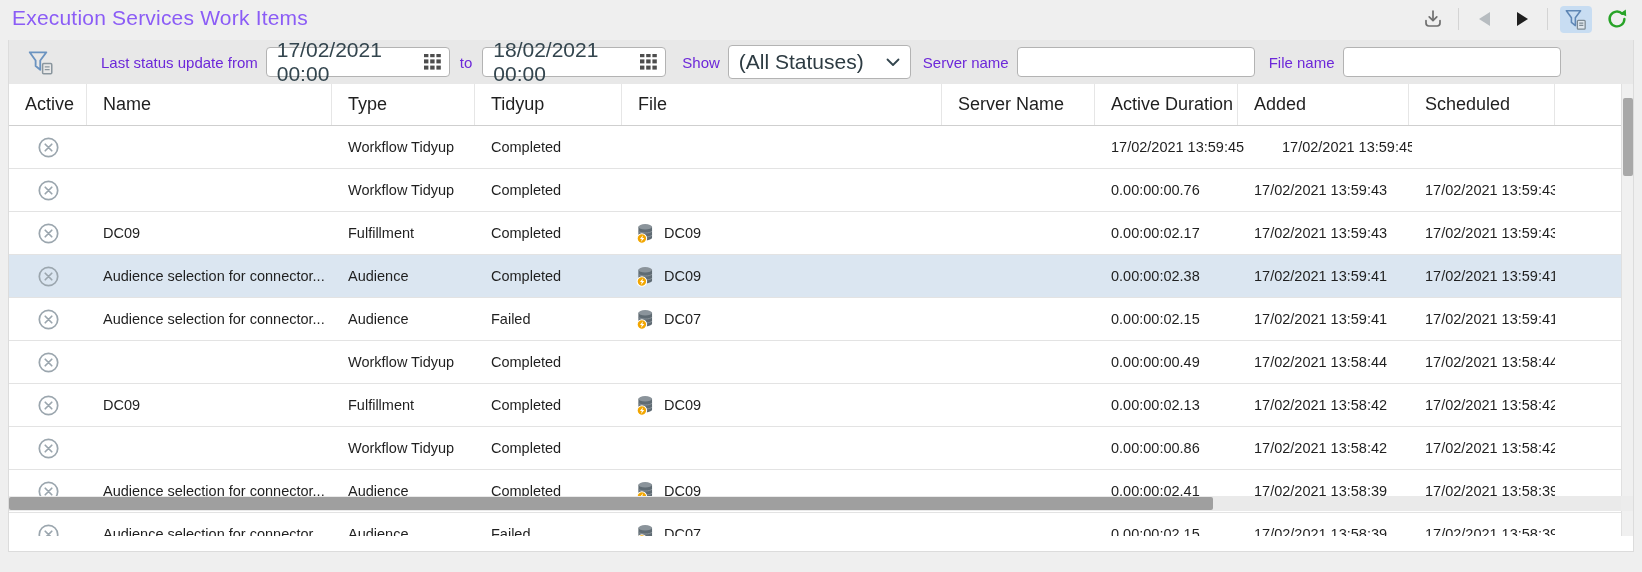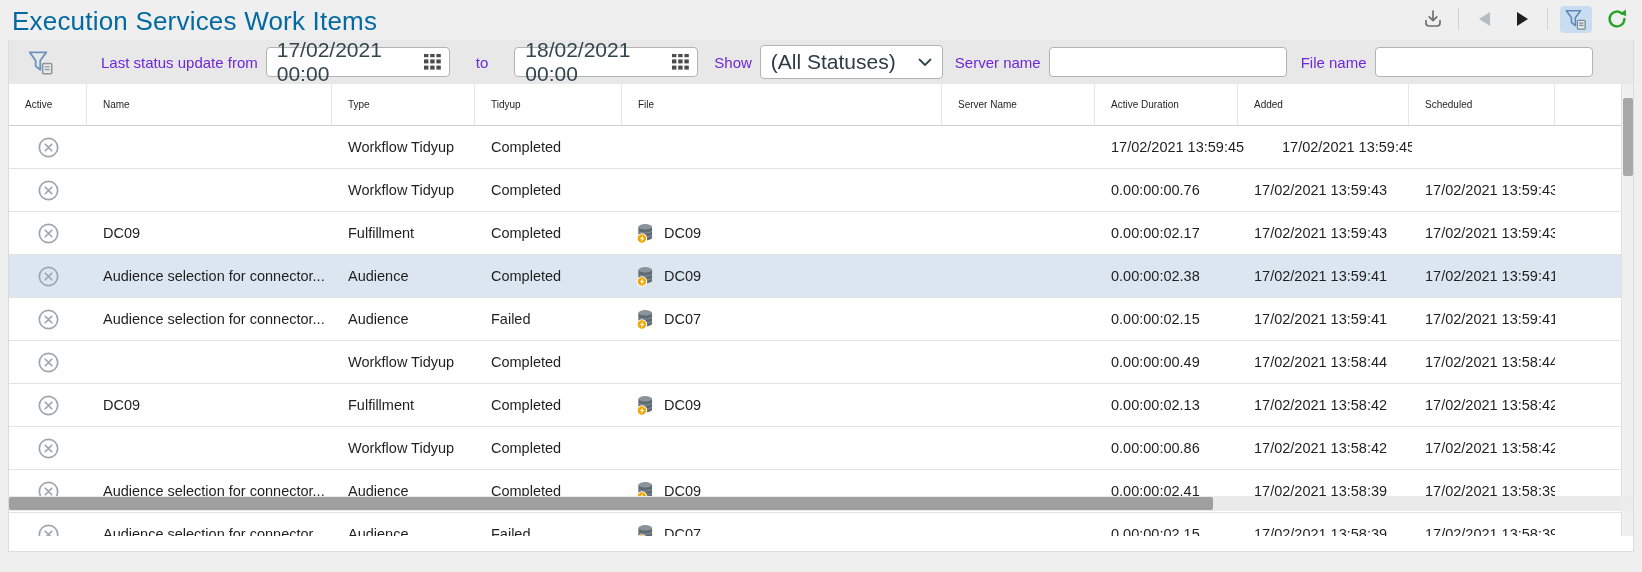--- a/index.html
+++ b/index.html
@@ -1,21 +1,21 @@
 <!DOCTYPE html>
 <html><head>
 <meta charset="utf-8">
 <style>
   html,body{margin:0;padding:0}
   body{width:1642px;height:572px;background:#efefef;font-family:"Liberation Sans",sans-serif;
        position:relative;overflow:hidden;color:#212121}
 
   
   .titlebar{position:absolute;top:0;left:0;width:100%;height:40px}
-  .title{position:absolute;left:12px;top:6px;font-size:26px;color:#0369a1;letter-spacing:.2px}
+  .title{position:absolute;left:12px;top:6px;font-size:21px;color:#8b5cf6;letter-spacing:.2px}
   .toolbar{position:absolute;top:5px;right:12px;display:flex;align-items:center;gap:12px;height:28px}
   .tb-icon{display:flex;align-items:center;justify-content:center;width:26px;height:26px;cursor:pointer}
   .sep{width:1px;height:22px;background:#d4d4d4}
   .tri-left{width:0;height:0;border-style:solid;border-width:7px 11px 7px 0;
             border-color:transparent #b7bcc0 transparent transparent}
   .tri-right{width:0;height:0;border-style:solid;border-width:7px 0 7px 11px;
              border-color:transparent transparent transparent #1f1f1f}
   .filter-toggle{width:32px;height:27px;background:#c8ddf2;border-radius:4px;display:flex;
                  align-items:center;justify-content:center;cursor:pointer}
 
@@ -34,21 +34,21 @@
   .dateval{color:#33454e}
   .selectbox{width:183px;padding:16px 10px;justify-content:space-between;cursor:pointer;color:#2d3b42}
   input.inputbox{width:238px;padding:0 10px;outline:none;color:#33454e}
   input.file-input{width:218px}
   .waffle{display:flex;cursor:pointer}
 
   
   .thead{position:absolute;left:0;top:44px;width:1614px;height:42px;display:flex;
          border-bottom:1px solid #cfcfcf;box-sizing:border-box;background:#fff}
   .th{display:flex;align-items:center;padding-left:16px;box-sizing:border-box;
-      border-right:1px solid #e6e6e6;font-size:10px;color:#1f1f1f;white-space:nowrap;
+      border-right:1px solid #e6e6e6;font-size:18px;color:#1f1f1f;white-space:nowrap;
       overflow:hidden;cursor:pointer}
   .th.filler{border-right:none;flex:1}
   .col-active{width:78px}
   .col-name{width:245px}
   .col-type{width:143px}
   .col-status{width:147px}
   .col-file{width:320px}
   .col-server{width:153px}
   .col-duration{width:143px}
   .col-added{width:171px}
@@ -130,21 +130,21 @@
             <rect x="12.4" y="0" width="4.4" height="3.2"></rect>
           <rect x="0" y="5.4" width="4.4" height="4"></rect>
             <rect x="6.2" y="5.4" width="4.4" height="4"></rect>
             <rect x="12.4" y="5.4" width="4.4" height="4"></rect>
           <rect x="0" y="11.6" width="4.4" height="4"></rect>
             <rect x="6.2" y="11.6" width="4.4" height="4"></rect>
             <rect x="12.4" y="11.6" width="4.4" height="4"></rect>
         </svg>
       </span>
     </div>
-    <span class="lbl" style="margin:0 26px">to</span>
+    <span class="lbl" style="margin:0 10px">to</span>
     <div class="inputbox datefield">
       <span class="dateval">18/02/2021 00:00</span>
       <span class="waffle">
         <svg width="17" height="16" viewBox="0 0 17 16" fill="#4d4d4d">
           <rect x="0" y="0" width="4.4" height="3.2"></rect>
             <rect x="6.2" y="0" width="4.4" height="3.2"></rect>
             <rect x="12.4" y="0" width="4.4" height="3.2"></rect>
           <rect x="0" y="5.4" width="4.4" height="4"></rect>
             <rect x="6.2" y="5.4" width="4.4" height="4"></rect>
             <rect x="12.4" y="5.4" width="4.4" height="4"></rect>

